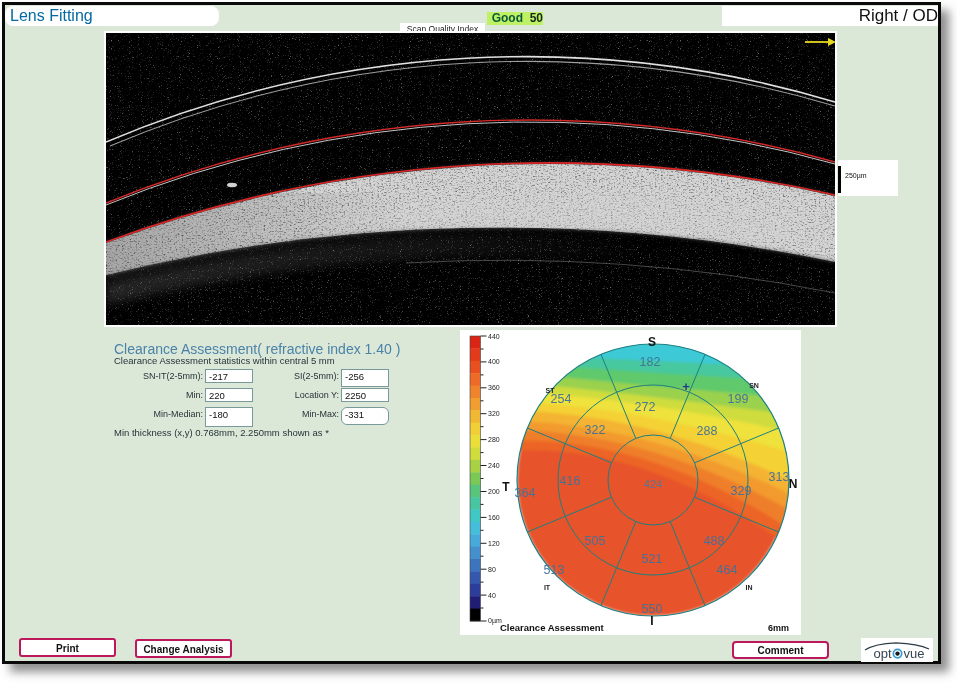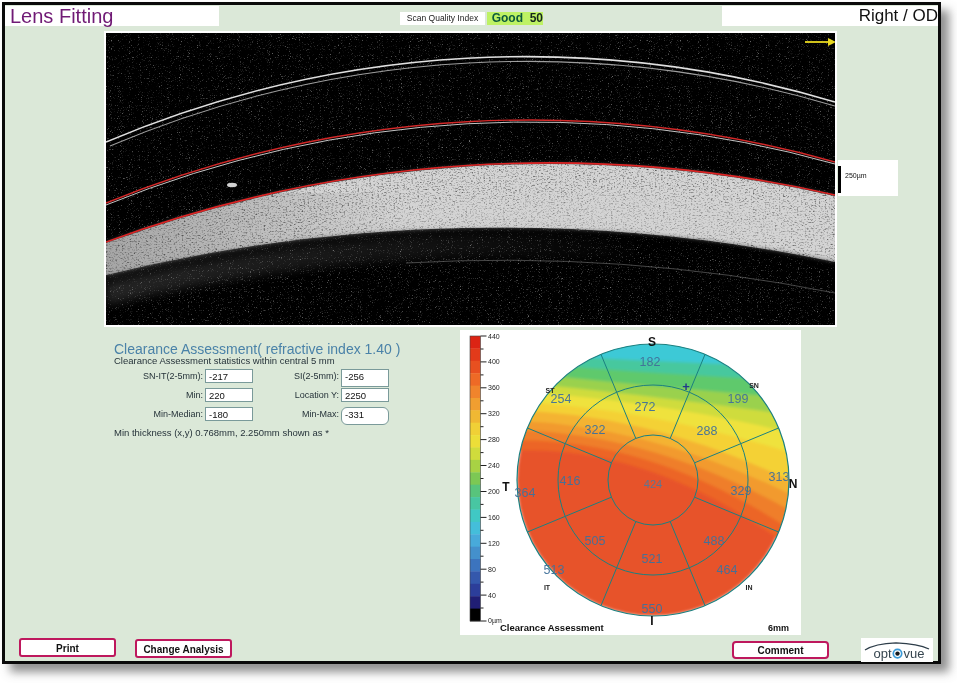--- a/index.html
+++ b/index.html
@@ -1,21 +1,21 @@
 <!DOCTYPE html>
 <html><head>
 <meta charset="utf-8">
 <style>
 html,body{margin:0;padding:0;width:957px;height:683px;background:#ffffff;overflow:hidden;}
 *{box-sizing:border-box;font-family:"Liberation Sans",sans-serif;}
 #card{position:absolute;left:2px;top:2px;width:939px;height:662px;background:#dbe8d8;border:3px solid #0a0a0a;box-shadow:8px 8px 9px rgba(92,92,92,0.68);}
 .abs{position:absolute;}
 .wbox{background:#ffffff;}
-#lensfit{left:0px;top:1px;width:214px;height:20px;font-size:20px;color:#701a75;padding-left:5px;line-height:20px;}
-#sqi{left:395px;top:7px;width:85px;height:13px;font-size:8.5px;line-height:13px;text-align:center;color:#222;}
+#lensfit{left:0px;top:1px;width:214px;height:20px;font-size:16px;color:#0369a1;padding-left:5px;line-height:20px;border-radius:8px;}
+#sqi{left:395px;top:18px;width:85px;height:13px;font-size:8.5px;line-height:13px;text-align:center;color:#222;}
 #good{left:482px;top:7px;width:56px;height:13px;background:#bef264;font-size:12px;font-weight:bold;line-height:13px;text-align:right;}
 #rightod{right:0px;top:1px;width:216px;height:20px;font-size:17px;color:#111;text-align:right;line-height:20px;}
 #octframe{left:99px;top:26px;width:733px;height:296px;background:#fff;}
 #oct{left:101px;top:28px;width:729px;height:292px;background:#000;line-height:0;}
 #um250{left:833px;top:155px;width:60px;height:36px;}
 #umbar{left:833px;top:161px;width:3px;height:27px;background:#000;}
 #umtext{left:840px;top:167px;font-size:7px;color:#111;}
 .tealtitle{color:#4a82a8;font-size:14px;}
 .stat{color:#26333a;font-size:9.5px;}
 .flabel{color:#26333a;font-size:9px;text-align:right;}
@@ -99,21 +99,21 @@
   <div class="abs stat" style="left:109px;top:350px;">Clearance Assessment statistics within central 5 mm</div>
   <div class="abs flabel" style="left:116px;top:366px;width:82px;">SN-IT(2-5mm):</div>
   <div class="abs fbox" style="left:200px;top:364px;width:48px;height:14px;">-217</div>
   <div class="abs flabel" style="left:252px;top:366px;width:82px;">SI(2-5mm):</div>
   <div class="abs fbox" style="left:336px;top:364px;width:48px;height:18px;">-256</div>
   <div class="abs flabel" style="left:116px;top:385px;width:82px;">Min:</div>
   <div class="abs fbox" style="left:200px;top:383px;width:48px;height:14px;">220</div>
   <div class="abs flabel" style="left:252px;top:385px;width:82px;">Location Y:</div>
   <div class="abs fbox" style="left:336px;top:383px;width:48px;height:14px;">2250</div>
   <div class="abs flabel" style="left:116px;top:404px;width:82px;">Min-Median:</div>
-  <div class="abs fbox" style="left:200px;top:402px;width:48px;height:14px;">-180</div>
+  <div class="abs fbox" style="left:200px;top:402px;width:48px;height:20px;">-180</div>
   <div class="abs flabel" style="left:252px;top:404px;width:82px;">Min-Max:</div>
   <div class="abs fbox" style="left:336px;top:402px;width:48px;height:18px;border-radius:6px;">-331</div>
   <div class="abs stat" style="left:109px;top:422px;">Min thickness (x,y) 0.768mm, 2.250mm shown as *</div>
 
   <div class="abs" id="chartpanel"><svg width="341" height="305" viewBox="0 0 341 305" font-family="Liberation Sans,sans-serif">
         <defs>
           <filter id="bblur" x="-10%" y="-10%" width="120%" height="120%">
             <feGaussianBlur stdDeviation="1.6"></feGaussianBlur>
           </filter>
           <clipPath id="circ">

